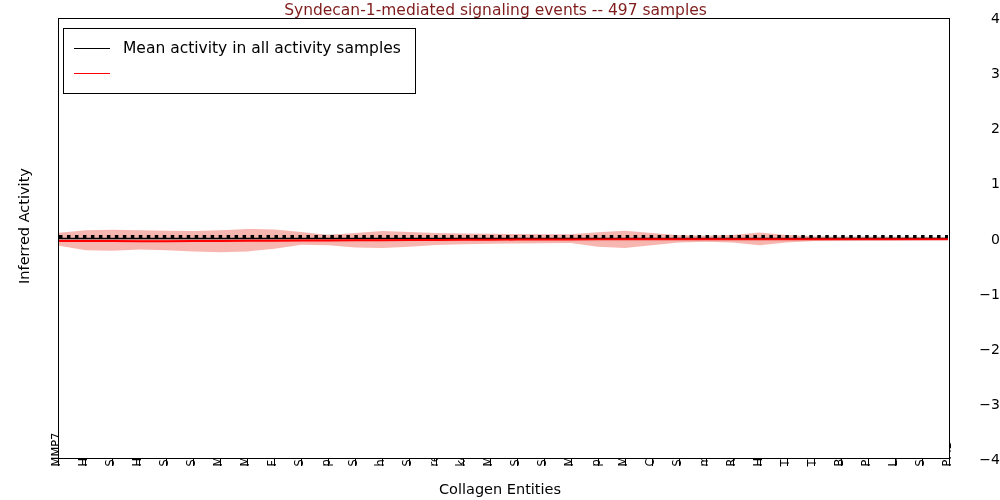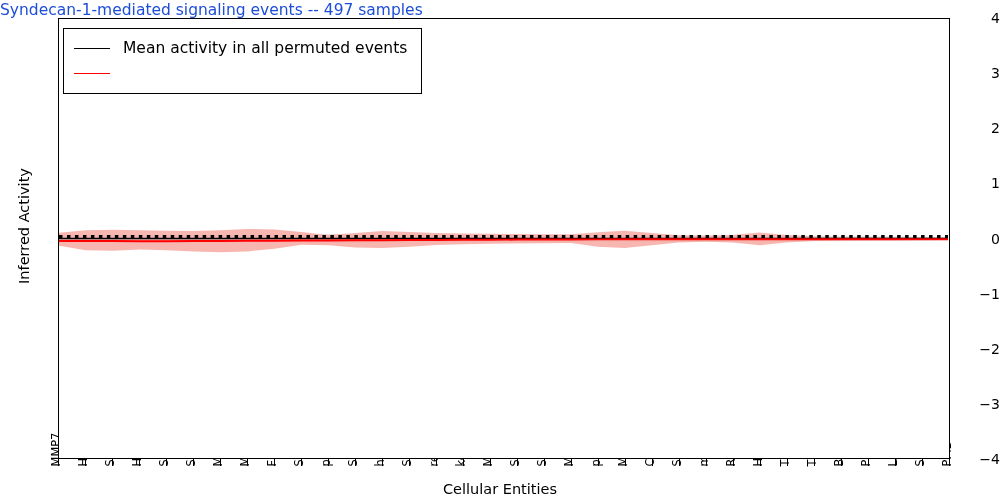--- a/index.html
+++ b/index.html
@@ -2,22 +2,22 @@
 <html><head>
 <meta charset="utf-8">
 <style>
   html,body{margin:0;padding:0;background:#ffffff;}
   body{width:1000px;height:500px;overflow:hidden;
        font-family:"DejaVu Sans","Liberation Sans",sans-serif;color:#000;}
   #root{position:relative;width:1000px;height:500px;}
 
   
   .chart-title{
-    position:absolute;left:0;top:0;width:991px;text-align:left;
-    font-size:15.5px;line-height:20px;color:#1d4ed8;white-space:nowrap;
+    position:absolute;left:0;top:0;width:991px;text-align:center;
+    font-size:15.5px;line-height:20px;color:#7f1d1d;white-space:nowrap;
   }
 
   
   .plot-frame{
     position:absolute;left:58px;top:18px;width:892px;height:441px;
     border:1.2px solid #000;box-sizing:border-box;background:#fff;
   }
   .plot-inner{position:absolute;inset:0;overflow:hidden;}
   .plot-svg{position:absolute;left:0;top:0;width:100%;height:100%;display:block;}
 
@@ -288,22 +288,22 @@
           <path d="M0.00 220.50 L27.00 220.50 L54.00 220.50 L81.00 220.50 L108.00 220.50 L135.00 220.50 L162.00 220.50 L189.00 220.50 L216.00 220.50 L243.00 220.50 L270.00 220.50 L297.00 220.50 L324.00 220.50 L351.00 220.50 L378.00 220.50 L405.00 220.50 L432.00 220.50 L459.00 220.50 L486.00 220.50 L513.00 220.50 L540.00 220.50 L567.00 220.50 L594.00 220.50 L621.00 220.50 L648.00 220.50 L675.00 220.50 L702.00 220.50 L729.00 220.50 L756.00 220.50 L783.00 220.50 L810.00 220.50 L837.00 220.50 L864.00 220.50 L891.00 220.50 " fill="none" stroke="#000000" stroke-width="1.7"></path>
           <path d="M0.00 218.57 L27.00 218.57 L54.00 218.57 L81.00 218.57 L108.00 218.57 L135.00 218.57 L162.00 218.57 L189.00 218.57 L216.00 218.57 L243.00 218.57 L270.00 218.57 L297.00 218.57 L324.00 218.57 L351.00 218.57 L378.00 218.57 L405.00 218.57 L432.00 218.57 L459.00 218.57 L486.00 218.57 L513.00 218.57 L540.00 218.57 L567.00 218.57 L594.00 218.57 L621.00 218.57 L648.00 218.57 L675.00 218.57 L702.00 218.57 L729.00 218.57 L756.00 218.57 L783.00 218.57 L810.00 218.57 L837.00 218.57 L864.00 218.57 L891.00 218.57 " fill="none" stroke="#000000" stroke-width="3.2" stroke-dasharray="3.5 4.5"></path>
           <path d="M0.00 222.98 L27.00 223.04 L54.00 223.09 L81.00 223.15 L108.00 223.15 L135.00 223.09 L162.00 222.98 L189.00 222.87 L216.00 222.71 L243.00 222.59 L270.00 222.43 L297.00 222.32 L324.00 222.15 L351.00 222.04 L378.00 221.93 L405.00 221.82 L432.00 221.71 L459.00 221.60 L486.00 221.49 L513.00 221.44 L540.00 221.38 L567.00 221.33 L594.00 221.27 L621.00 221.27 L648.00 221.22 L675.00 221.22 L702.00 221.22 L729.00 221.27 L756.00 221.27 L783.00 221.27 L810.00 221.27 L837.00 221.27 L864.00 221.27 L891.00 221.27 " fill="none" stroke="#ff0000" stroke-width="2"></path>
         </svg>
     </div>
   </div>
 
   <div class="legend">
     <div class="legend-row">
       <span class="legend-swatch black"></span>
-      <span class="legend-text">Mean activity in all permuted events</span>
+      <span class="legend-text">Mean activity in all activity samples</span>
     </div>
     <div class="legend-row">
       <span class="legend-swatch red"></span>
     </div>
   </div>
 
-  <div class="x-axis-title">Cellular Entities</div>
+  <div class="x-axis-title">Collagen Entities</div>
 
 </div>
 
 </body></html>

